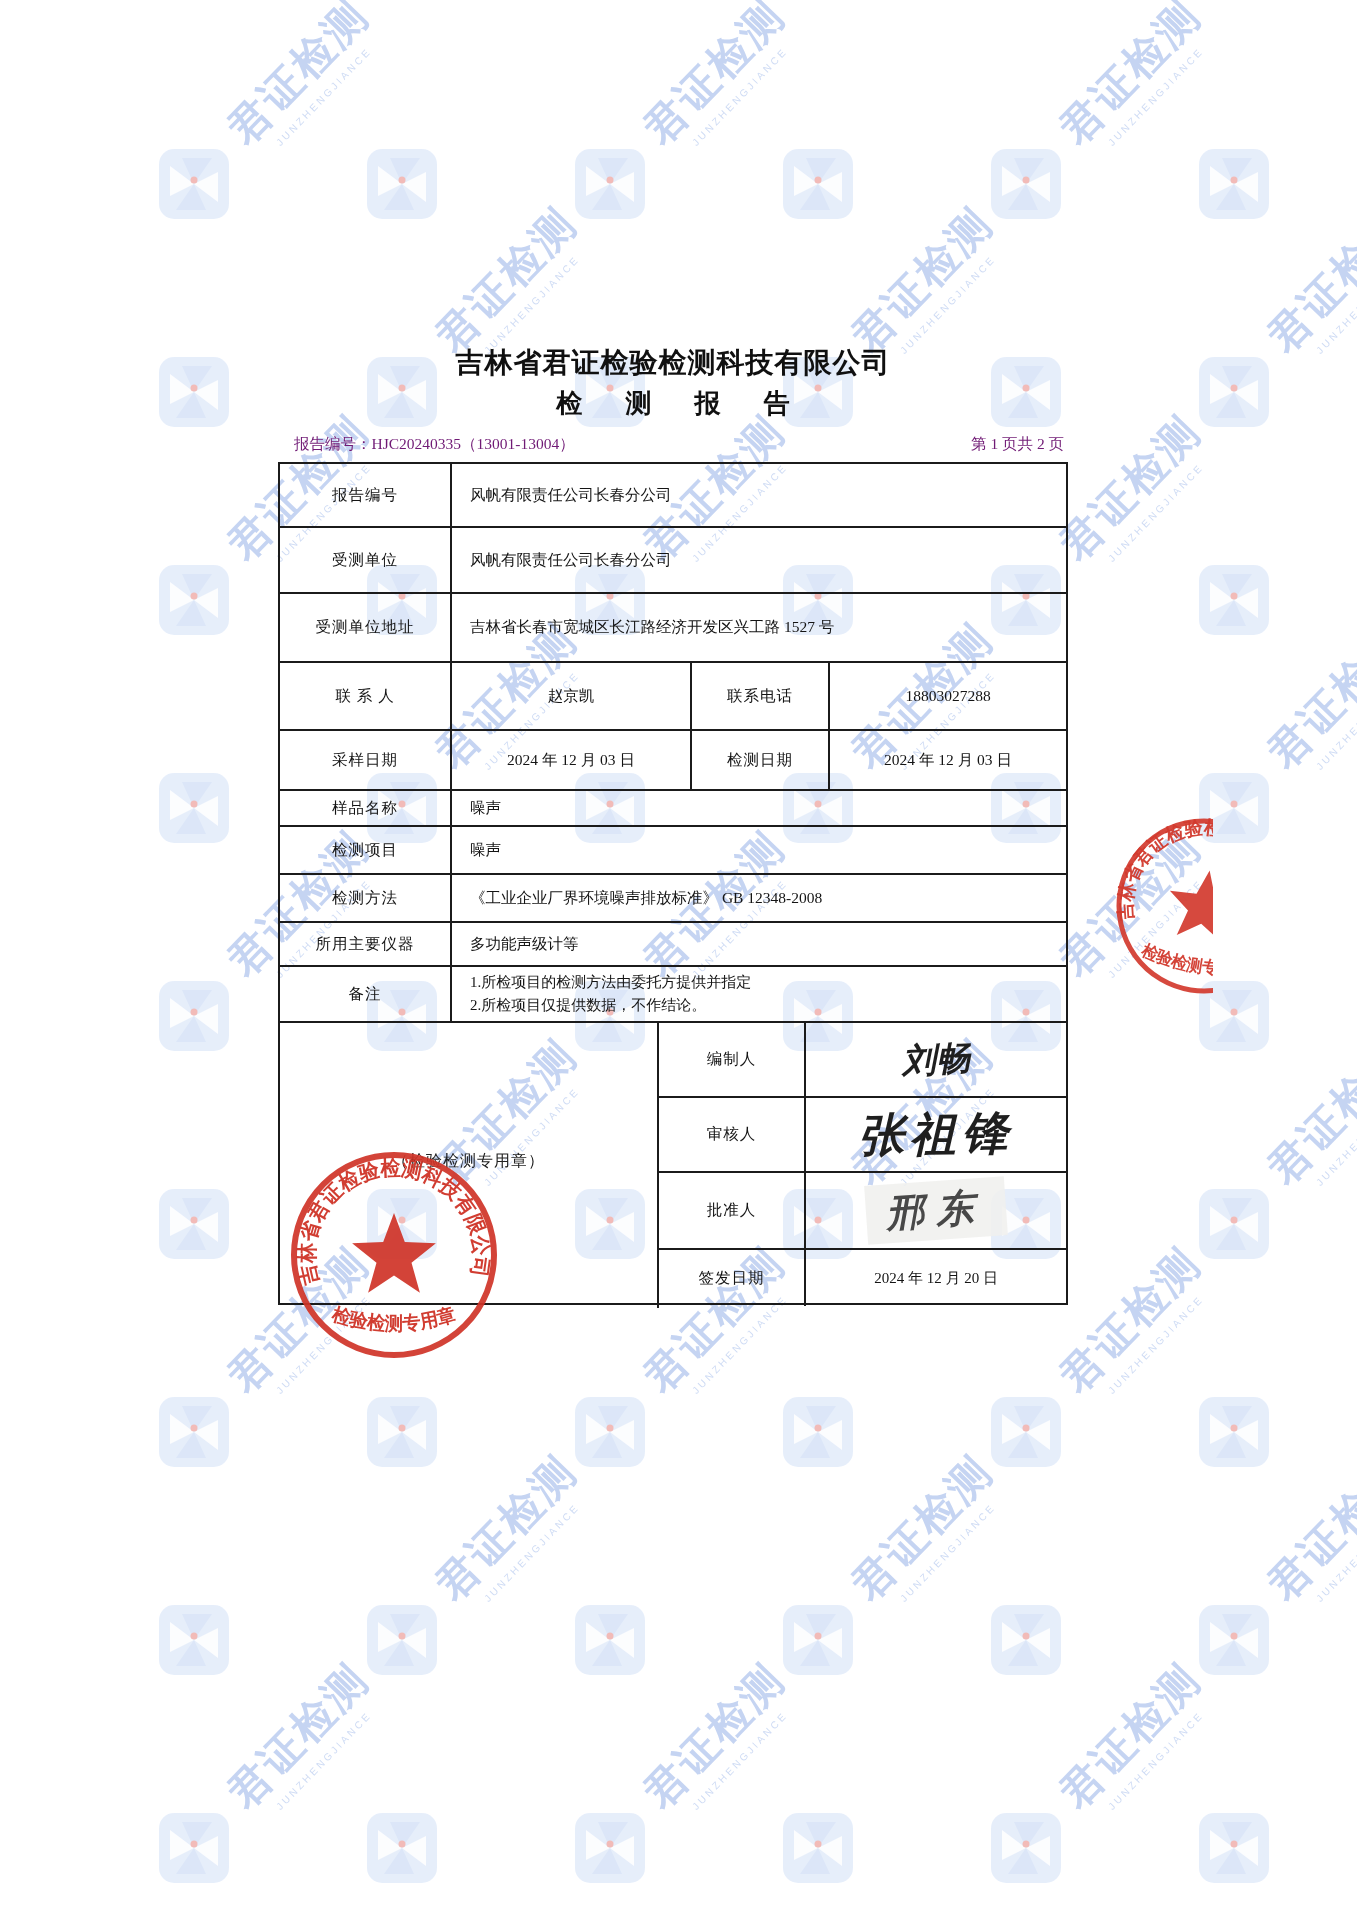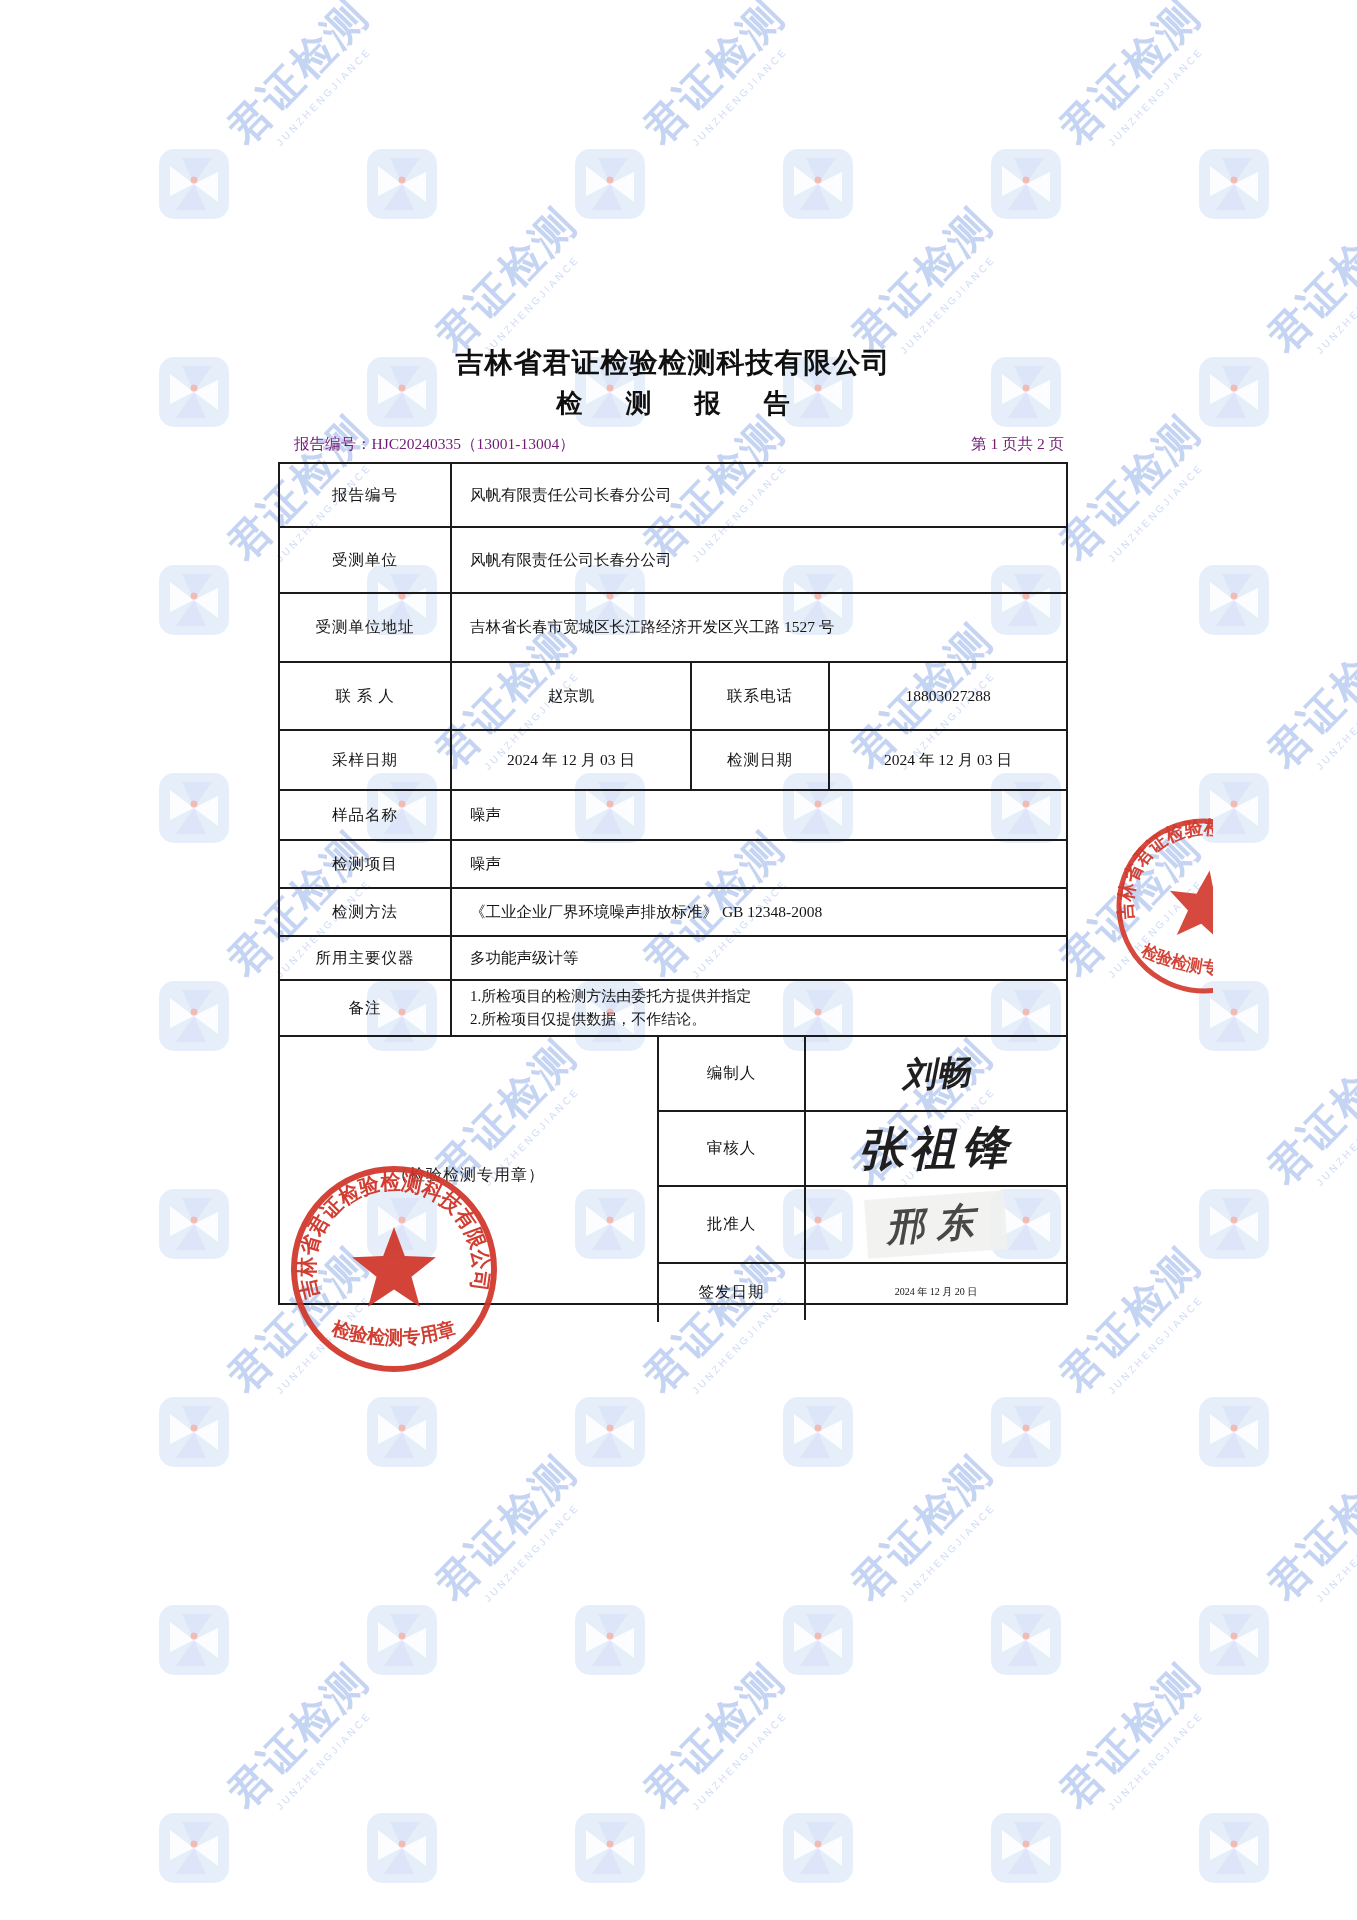--- a/index.html
+++ b/index.html
@@ -50,21 +50,21 @@
   .srow { display:flex; border-bottom:2px solid #1b1b1b; box-sizing:border-box; }
   .srow:last-child { border-bottom:none; }
   .slabel { width:145px; flex:none; border-right:2px solid #1b1b1b; display:flex;
             align-items:center; justify-content:center; letter-spacing:1px; }
   .svalue { flex:1; display:flex; align-items:center; justify-content:center; }
   .sig { font-family:"DejaVu Serif", serif; font-style:italic; font-weight:bold; color:#1f1f1f; }
   .sig1 { font-size:34px; transform:rotate(-3deg); }
   .sig2 { font-size:46px; letter-spacing:6px; transform:rotate(-1deg); }
   .sig3 { font-size:38px; letter-spacing:12px; color:#484848; transform:rotate(-4deg);
           background:rgba(240,240,237,0.85); padding:4px 20px; }
-  .sign-date { font-size:10px; }
+  .sign-date { font-size:15px; }
 
   .stamp-right-clip { position:absolute; left:1085px; top:795px; width:128px; height:226px;
                       overflow:hidden; z-index:3; }
   .stamp-right { position:absolute; left:14px; top:6px; width:210px; height:210px;
                  transform:rotate(9deg); }
   .seal-text { font-family:"Liberation Sans", sans-serif; }
 </style>
 </head>
 <body>
 
@@ -645,21 +645,21 @@
         <div class="tcell v2">18803027288</div>
       </div>
 
       <div class="trow" style="height:60px">
         <div class="tcell label">采样日期</div>
         <div class="tcell v1">2024 年 12 月 03 日</div>
         <div class="tcell label l2">检测日期</div>
         <div class="tcell v2">2024 年 12 月 03 日</div>
       </div>
 
-      <div class="trow" style="height:50px">
+      <div class="trow" style="height:36px">
         <div class="tcell label">样品名称</div>
         <div class="tcell value">噪声</div>
       </div>
 
       <div class="trow" style="height:48px">
         <div class="tcell label">检测项目</div>
         <div class="tcell value">噪声</div>
       </div>
 
       <div class="trow" style="height:48px">

